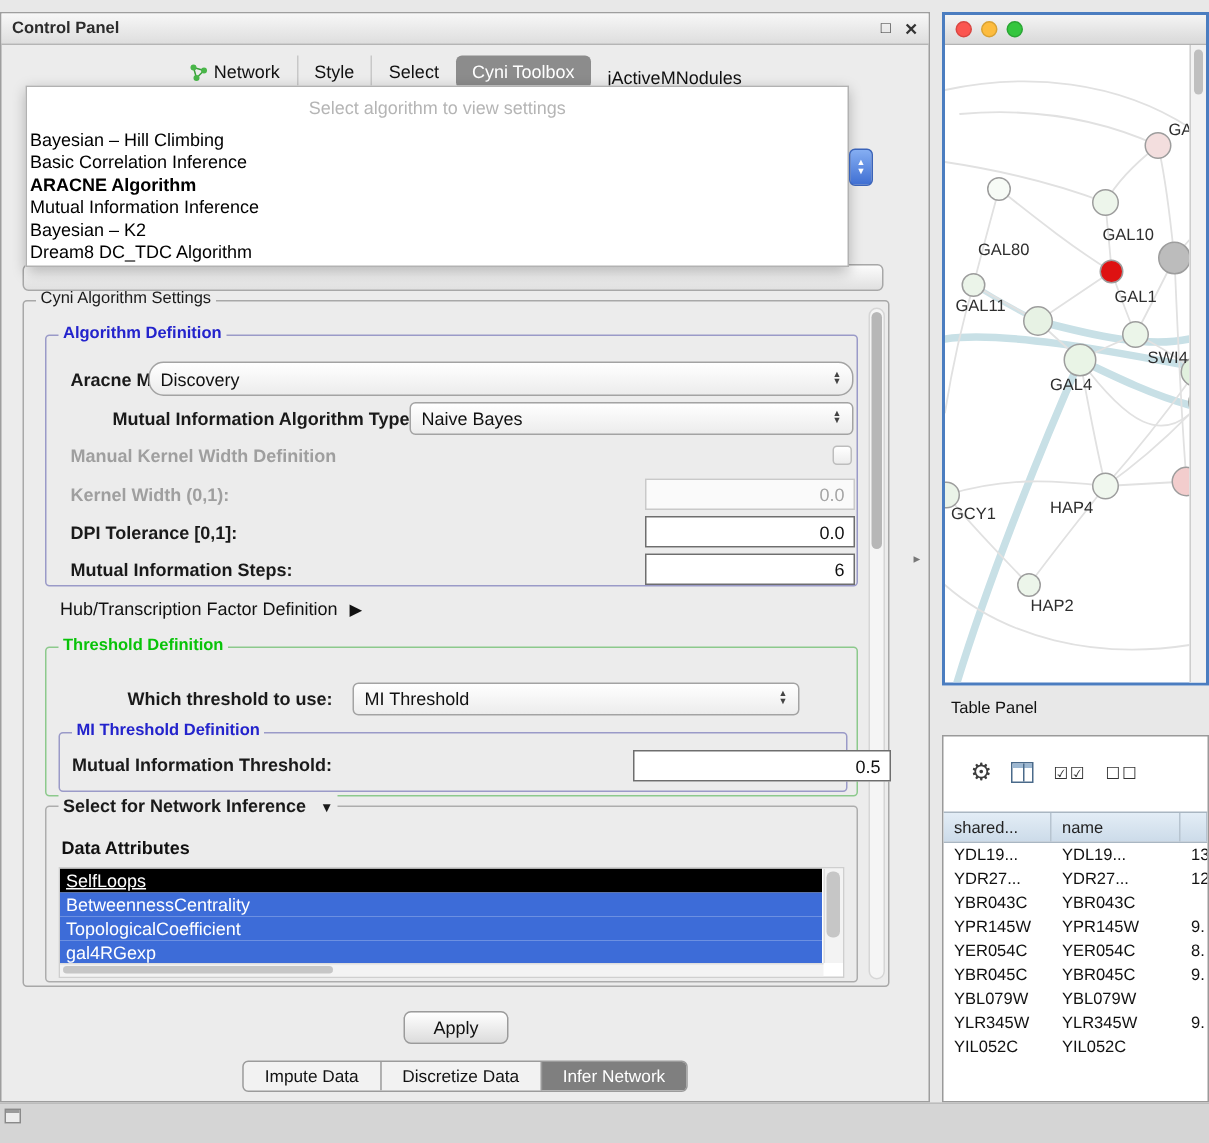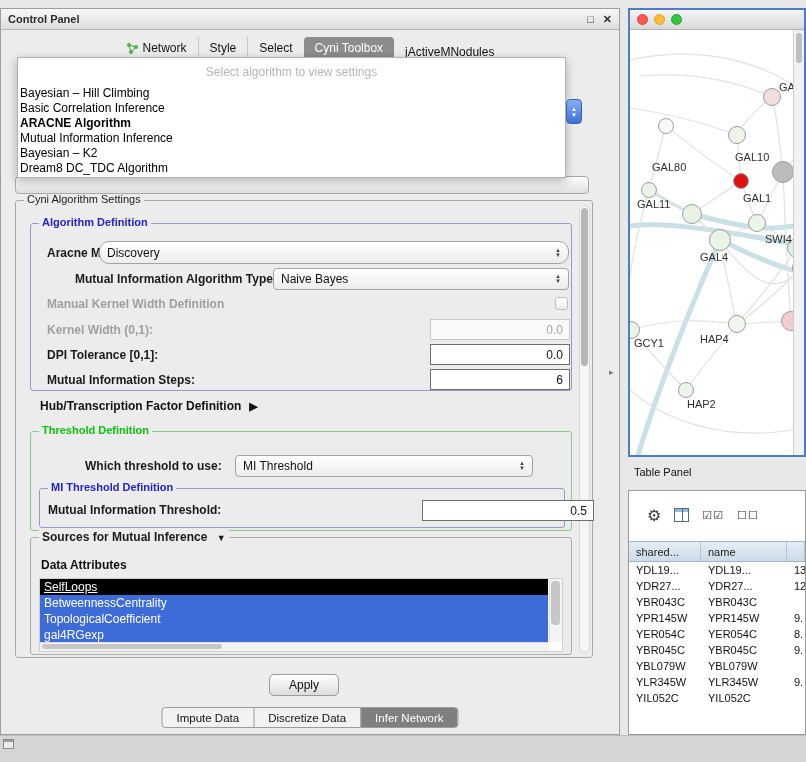--- a/index.html
+++ b/index.html
@@ -68,21 +68,21 @@
   .field.disabled { background:#fafafa; border-color:#c9c9c9; color:#a5a5a5; }
   .checkbox { position:absolute; width:13px; height:13px; border:1px solid #bdbdbd; border-radius:3px;
               background:linear-gradient(#fff,#ececec); }
 
   .algo-group { left:14px; top:22px; width:542px; height:168px; border-color:#9a9ac8; }
   .threshold-group { left:14px; top:230px; width:542px; height:100px; border-color:#8cc98c; }
   .mi-group { left:8px; top:56px; width:526px; height:40px; border-color:#9a9ac8; }
   .sources-group { left:14px; top:336px; width:542px; height:118px; }
 
   .hub-row { position:absolute; left:24px; top:198px; display:flex; gap:8px; align-items:center;
-             font-size:12px; font-weight:bold; color:#111; }
+             font-size:12px; font-weight:normal; color:#111; }
   .hub-row .arrow { font-size:11px; }
   .src-arrow { font-size:9px; margin-left:6px; }
 
   .attr-label { position:absolute; left:10px; top:20px; font-size:12px; font-weight:bold; color:#111; }
   .attr-list { position:absolute; left:8px; top:40px; width:524px; height:74px; background:#fff;
                border:1px solid #cfcfcf; overflow:hidden; }
   .attr-item { height:16px; line-height:16px; font-size:12px; color:#fff; padding-left:4px;
                width:calc(100% - 14px); white-space:nowrap; overflow:hidden; background:#3d6cd8; }
   .attr-scroll-v { position:absolute; right:0; top:0; bottom:9px; width:13px; background:#f3f3f3;
                    border-left:1px solid #ddd; }
@@ -303,21 +303,21 @@
 
         <div class="group mi-group">
           <span class="group-label blue">MI Threshold Definition</span>
           <span class="lbl" style="left:8px; top:14px;">Mutual Information Threshold:</span>
           <div class="field" style="left:382px; top:11px; width:172px; height:21px;">0.5</div>
         </div>
       </div>
 
       <div class="group sources-group">
         <span class="group-label bold">
-          <span>Sources for Mutual Inference</span>
+          <span>Select for Network Inference</span>
           <span class="src-arrow">▼</span>
         </span>
         <span class="attr-label">Data Attributes</span>
 
         <div class="attr-list">
 
           <div class="attr-scroll-v">
             <div class="thumb"></div>
           </div>
           <div class="attr-scroll-h">

